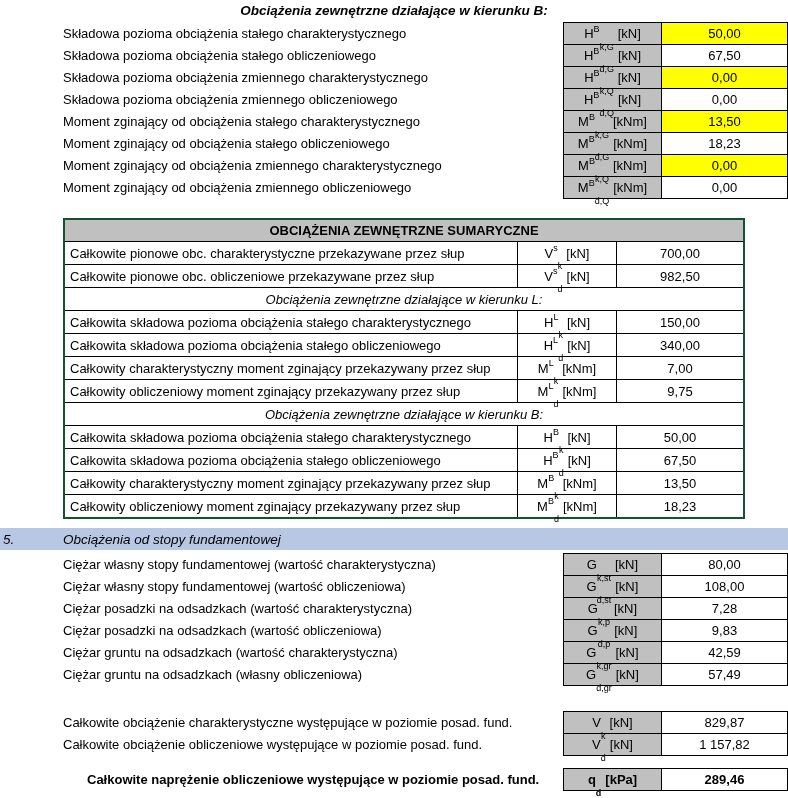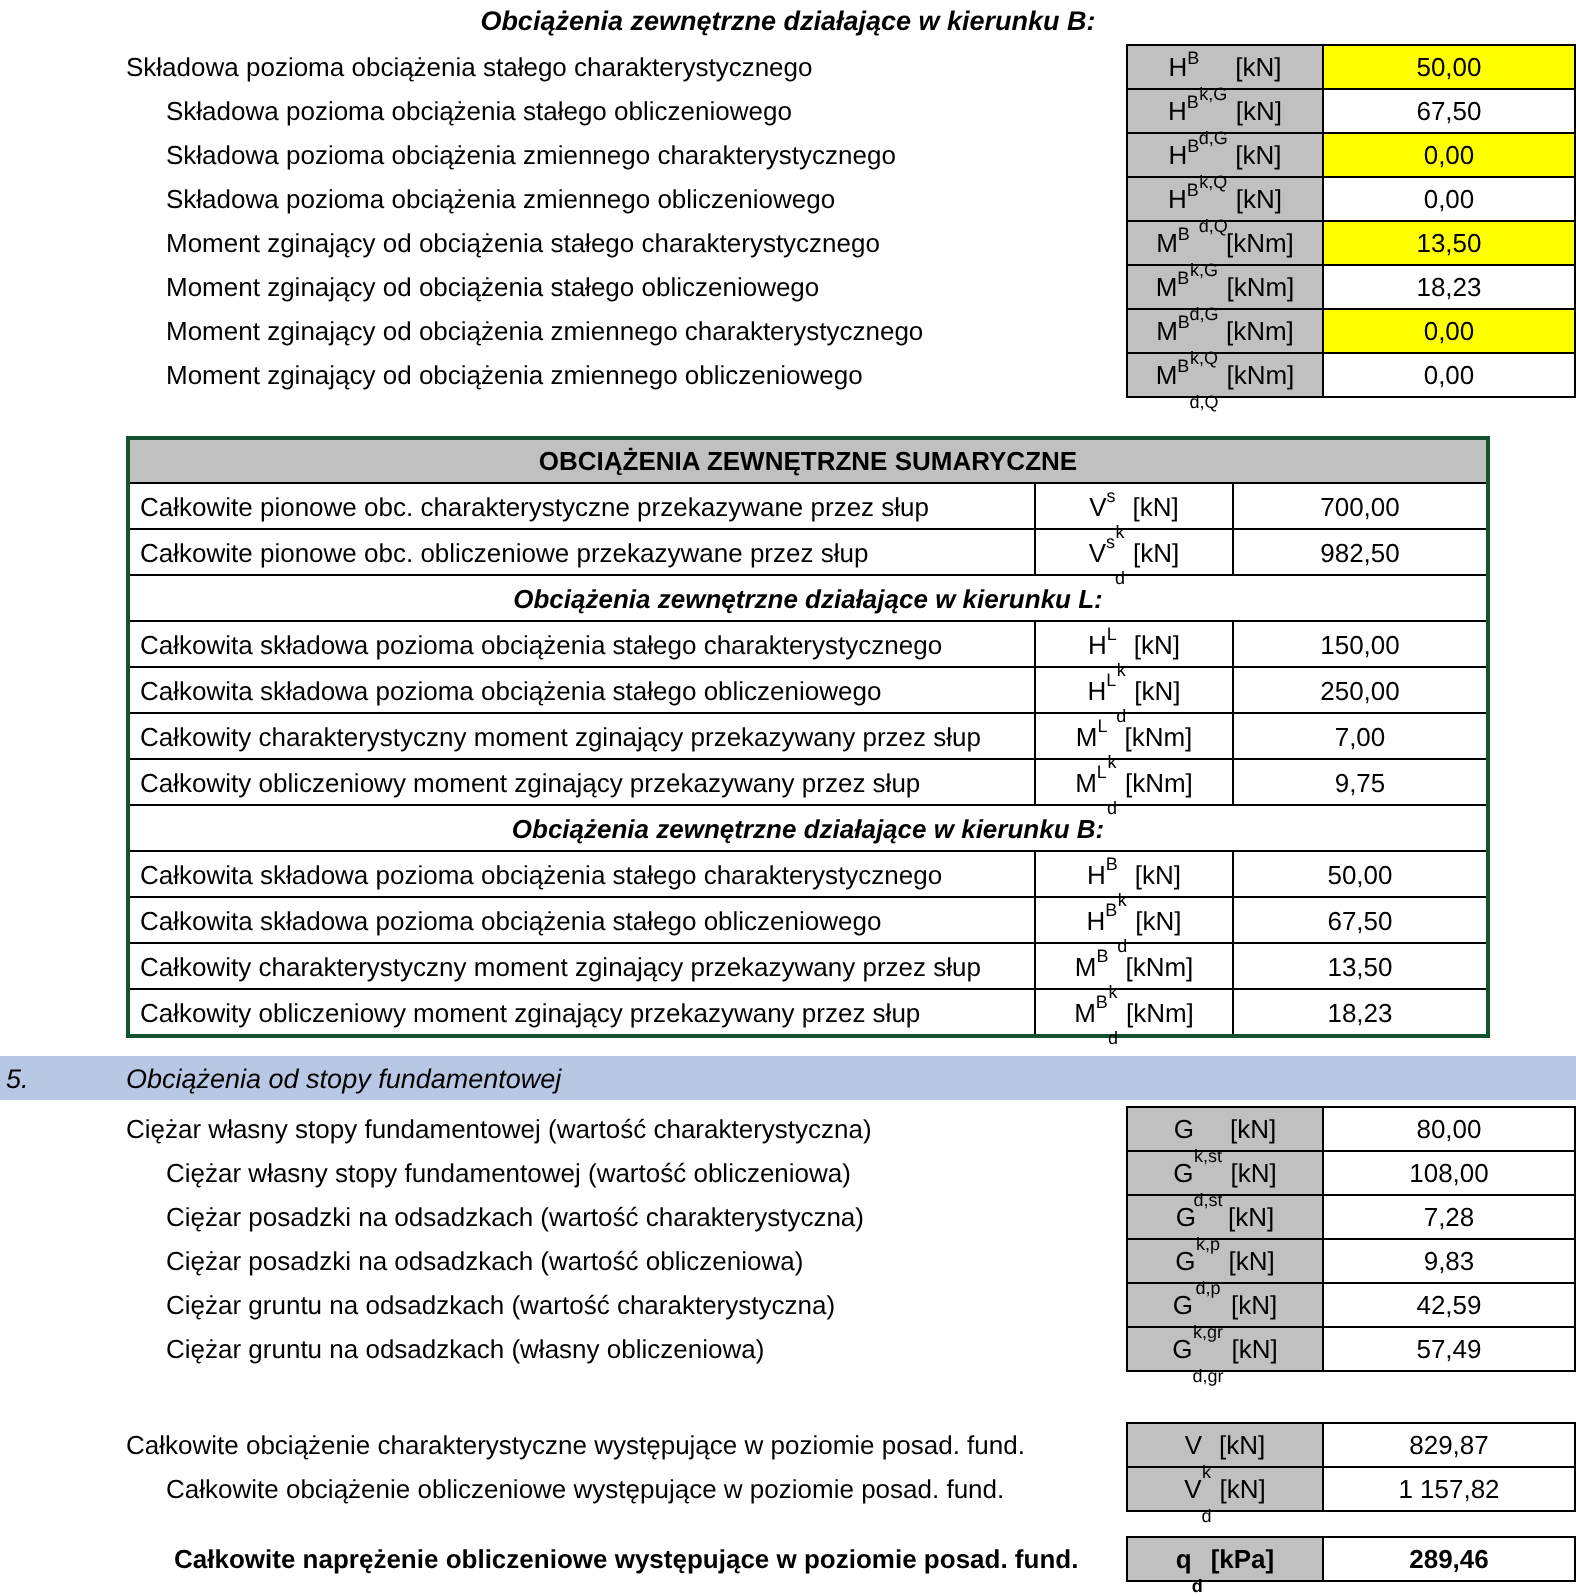--- a/index.html
+++ b/index.html
@@ -13,21 +13,21 @@
   }
   .top-header {
     margin-top:2px; height:18px;
     text-align:center;
     font-weight:bold; font-style:italic; font-size:13.5px;
     line-height:18px;
   }
   
   .rows-block { margin-top:2px; }
   .cellrow { display:flex; height:23px; }
-  .cellrow + .cellrow { margin-top:-1px;padding-left:20px; }
+  .cellrow + .cellrow { margin-top:-1px; }
   .desc {
     flex:1; padding-left:63px;
     display:flex; align-items:center;
     white-space:nowrap; overflow:hidden;
   }
   .symcell {
     width:99px; border:1px solid #000; background:#c0c0c0;
     display:flex; align-items:center; justify-content:center;
     white-space:nowrap;
   }
@@ -44,21 +44,21 @@
     margin:19px 0 0 63px; width:682px;
     border:2px solid #14532d;
   }
   .strow { display:flex; height:23px; border-top:1px solid #000; }
   .strow:first-child { border-top:none; }
   .strow.title {
     background:#c0c0c0; font-weight:bold;
     justify-content:center; align-items:center; height:21px;
   }
   .strow.subhead {
-    font-style:italic; justify-content:center; align-items:center;font-weight:bold;
+    font-style:italic; justify-content:center; align-items:center;
   }
   .st-desc {
     flex:1; border-right:1px solid #000;
     display:flex; align-items:center; padding-left:5px;
     white-space:nowrap; overflow:hidden;
   }
   .st-sym {
     width:99px; border-right:1px solid #000;
     display:flex; align-items:center; justify-content:center; white-space:nowrap;
   }
@@ -217,21 +217,21 @@
   </div>
 
   <div class="strow">
     <div class="st-desc">Całkowita składowa pozioma obciążenia stałego obliczeniowego</div>
     <div class="st-sym">
         <span>H</span>
         <span class="sp">L</span>
         <span class="sb">d</span>
         <span class="unit">[kN]</span>
       </div>
-    <div class="st-val">250,00</div>
+    <div class="st-val">340,00</div>
   </div>
 
   <div class="strow">
     <div class="st-desc">Całkowity charakterystyczny moment zginający przekazywany przez słup</div>
     <div class="st-sym">
         <span>M</span>
         <span class="sp">L</span>
         <span class="sb">k</span>
         <span class="unit">[kNm]</span>
       </div>

